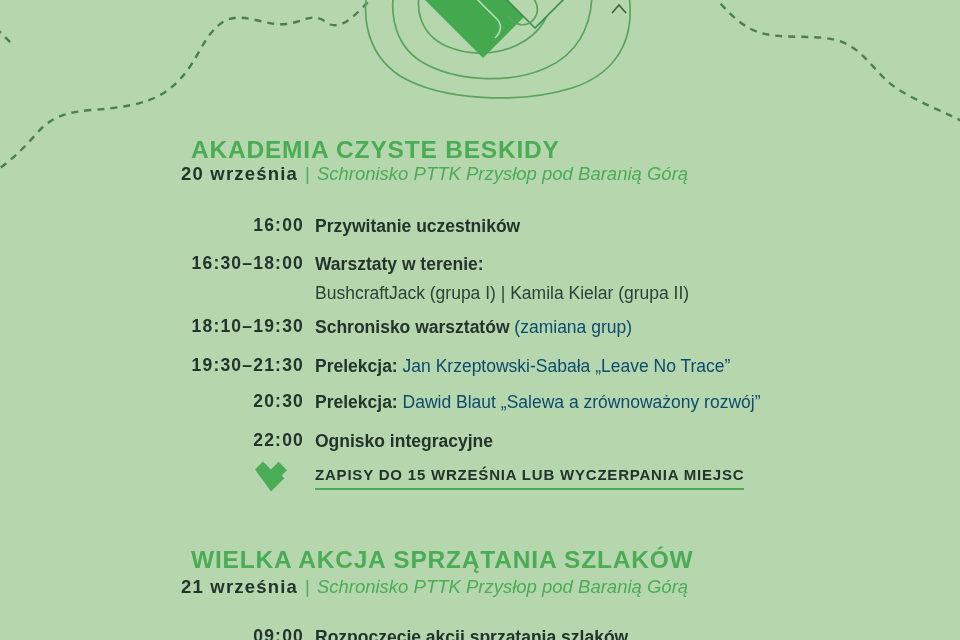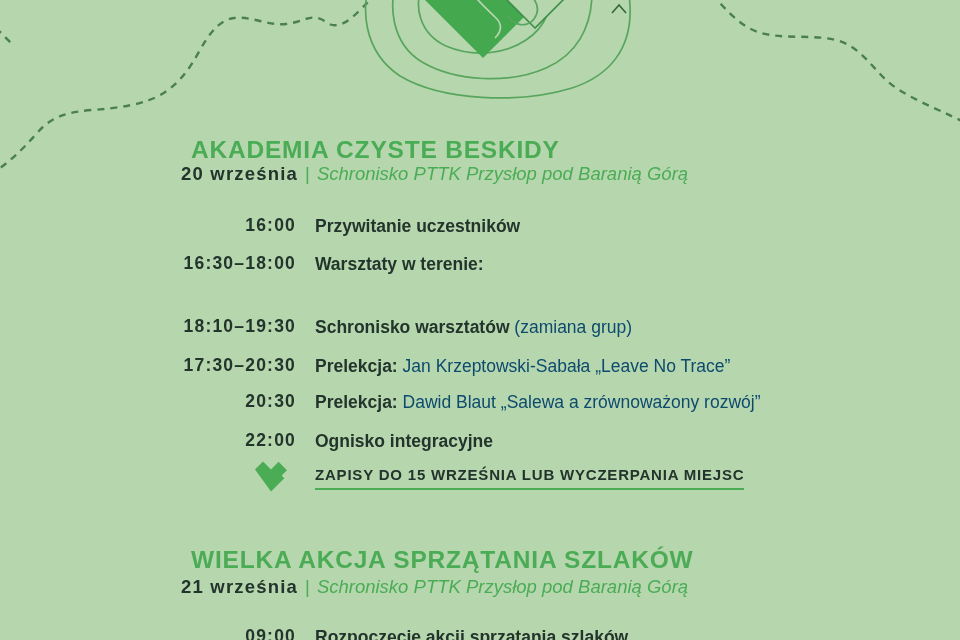--- a/index.html
+++ b/index.html
@@ -28,21 +28,21 @@
     font-size:24.5px;font-weight:800;letter-spacing:0.8px;
     color:var(--accent);white-space:nowrap;
   }
   .subline{position:absolute;left:181px;font-size:18.5px;white-space:nowrap;}
   .subline .date{color:var(--dark);font-weight:700;letter-spacing:1.2px;}
   .subline .sep{color:var(--accent);font-weight:400;padding:0 7px;}
   .subline .loc{color:var(--accent);font-weight:500;font-style:italic;}
 
   .sched-row{position:absolute;left:150px;width:700px;}
   .sched-row .time{
-    position:absolute;left:1px;top:0;width:145px;text-align:right;
+    position:absolute;left:9px;top:0;width:145px;text-align:right;
     color:var(--dark);font-weight:700;font-size:17.5px;letter-spacing:1.2px;
     white-space:nowrap;
   }
   .sched-row .desc{
     position:absolute;left:165px;top:0;width:540px;
     color:var(--dark);font-size:17.5px;line-height:22px;white-space:nowrap;
   }
   .desc .b{font-weight:700;}
   .desc .r{font-weight:400;color:#0c4a6e;}
   .desc .line2{font-weight:400;color:#2b4237;margin-top:7px;}
@@ -92,30 +92,31 @@
   </div>
 
   <div class="sched-row" style="top:215px">
     <div class="time">16:00</div>
     <div class="desc"><span class="b">Przywitanie uczestników</span><span class="r"></span></div>
   </div>
 
   <div class="sched-row" style="top:253px">
     <div class="time">16:30–18:00</div>
     <div class="desc"><span class="b">Warsztaty w terenie:</span><span class="r"></span>
+      <div class="line2">BushcraftJack (grupa I) | Kamila Kielar (grupa II)</div>
     </div>
   </div>
 
   <div class="sched-row" style="top:316px">
     <div class="time">18:10–19:30</div>
     <div class="desc"><span class="b">Schronisko warsztatów</span><span class="r"> (zamiana grup)</span></div>
   </div>
 
   <div class="sched-row" style="top:355px">
-    <div class="time">17:30–20:30</div>
+    <div class="time">19:30–21:30</div>
     <div class="desc"><span class="b">Prelekcja:</span><span class="r"> Jan Krzeptowski-Sabała „Leave No Trace”</span></div>
   </div>
 
   <div class="sched-row" style="top:391px">
     <div class="time">20:30</div>
     <div class="desc"><span class="b">Prelekcja:</span><span class="r"> Dawid Blaut „Salewa a zrównoważony rozwój”</span></div>
   </div>
 
   <div class="sched-row" style="top:430px">
     <div class="time">22:00</div>

